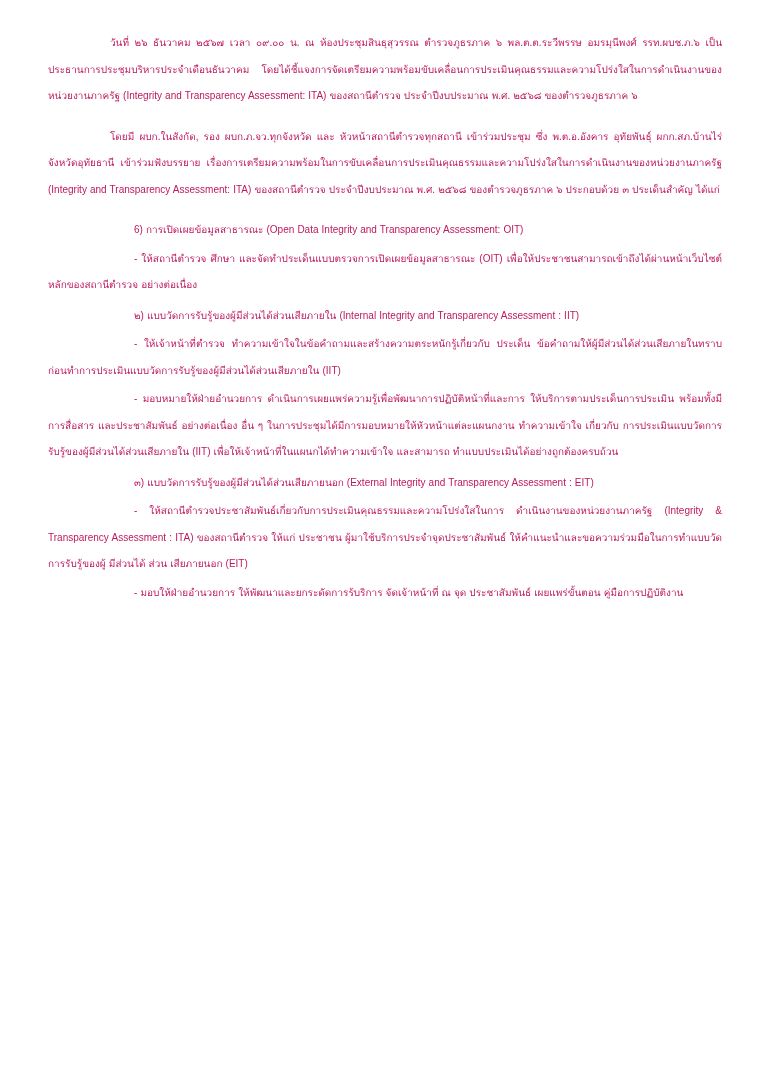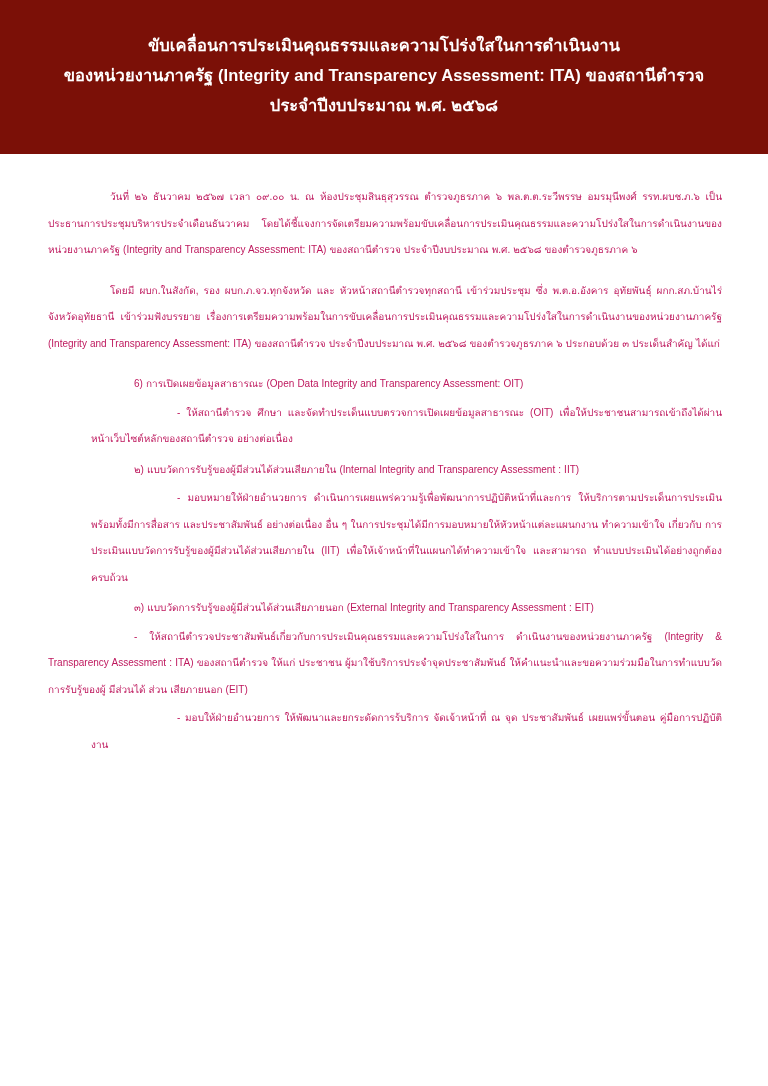--- a/index.html
+++ b/index.html
@@ -54,54 +54,48 @@
 
   .para {
     font-size: 10px;
     line-height: 26.5px;
     text-align: justify;
     text-justify: inter-word;
     margin: 0 0 14px 0;
     color: #be185d;
     word-spacing: 0.3px;
   }
-  .para:last-child { margin-bottom: 0; margin-left: 43px; }
+  .para:last-child { margin-bottom: 0; }
 
   .para.indent { text-indent: 62px; }
   .para.indent-sub { text-indent: 86px; }
   .para.tight { margin-bottom: 2px; }
 
   .section-block { margin-bottom: 4px; }
 </style>
 </head>
 <body>
 
 <div class="page">
 
-  <header class="banner">
-    <h1 class="banner-title">
-      <span class="banner-line">ขับเคลื่อนการประเมินคุณธรรมและความโปร่งใสในการดำเนินงาน</span>
-      <span class="banner-line">ของหน่วยงานภาครัฐ (Integrity and Transparency Assessment: ITA) ของสถานีตำรวจ</span>
-      <span class="banner-line">ประจำปีงบประมาณ พ.ศ. ๒๕๖๘</span>
-    </h1>
-  </header>
 
   <main class="body-area">
 
     <p class="para indent">วันที่ ๒๖ ธันวาคม ๒๕๖๗ เวลา ๐๙.๐๐ น. ณ ห้องประชุมสินธุสุวรรณ ตำรวจภูธรภาค ๖  พล.ต.ต.ระวีพรรษ อมรมุนีพงศ์ รรท.ผบช.ภ.๖ เป็นประธานการประชุมบริหารประจำเดือนธันวาคม   โดยได้ชี้แจงการจัดเตรียมความพร้อมขับเคลื่อนการประเมินคุณธรรมและความโปร่งใสในการดำเนินงานของหน่วยงานภาครัฐ (Integrity and Transparency Assessment: ITA) ของสถานีตำรวจ ประจำปีงบประมาณ พ.ศ. ๒๕๖๘ ของตำรวจภูธรภาค ๖</p>
 
     <p class="para indent">โดยมี ผบก.ในสังกัด, รอง ผบก.ภ.จว.ทุกจังหวัด และ หัวหน้าสถานีตำรวจทุกสถานี เข้าร่วมประชุม ซึ่ง พ.ต.อ.อังคาร อุทัยพันธุ์ ผกก.สภ.บ้านไร่ จังหวัดอุทัยธานี เข้าร่วมฟังบรรยาย เรื่องการเตรียมความพร้อมในการขับเคลื่อนการประเมินคุณธรรมและความโปร่งใสในการดำเนินงานของหน่วยงานภาครัฐ (Integrity and Transparency Assessment: ITA) ของสถานีตำรวจ ประจำปีงบประมาณ พ.ศ. ๒๕๖๘ ของตำรวจภูธรภาค ๖ ประกอบด้วย ๓ ประเด็นสำคัญ ได้แก่</p>
 
     <div class="section-block">
       <p class="para indent-sub tight">6) การเปิดเผยข้อมูลสาธารณะ (Open Data Integrity and Transparency Assessment: OIT)</p>
       <p class="para indent-sub tight">- ให้สถานีตำรวจ ศึกษา และจัดทำประเด็นแบบตรวจการเปิดเผยข้อมูลสาธารณะ (OIT) เพื่อให้ประชาชนสามารถเข้าถึงได้ผ่านหน้าเว็บไซต์หลักของสถานีตำรวจ อย่างต่อเนื่อง</p>
     </div>
 
     <div class="section-block">
       <p class="para indent-sub tight">๒) แบบวัดการรับรู้ของผู้มีส่วนได้ส่วนเสียภายใน (Internal Integrity and Transparency Assessment : IIT)</p>
+      <p class="para indent-sub tight">- ให้เจ้าหน้าที่ตำรวจ ทำความเข้าใจในข้อคำถามและสร้างความตระหนักรู้เกี่ยวกับ ประเด็น ข้อคำถามให้ผู้มีส่วนได้ส่วนเสียภายในทราบ ก่อนทำการประเมินแบบวัดการรับรู้ของผู้มีส่วนได้ส่วนเสียภายใน (IIT)</p>
       <p class="para indent-sub tight">- มอบหมายให้ฝ่ายอำนวยการ ดำเนินการเผยแพร่ความรู้เพื่อพัฒนาการปฏิบัติหน้าที่และการ ให้บริการตามประเด็นการประเมิน พร้อมทั้งมีการสื่อสาร และประชาสัมพันธ์ อย่างต่อเนื่อง  อื่น ๆ ในการประชุมได้มีการมอบหมายให้หัวหน้าแต่ละแผนกงาน ทำความเข้าใจ เกี่ยวกับ การประเมินแบบวัดการรับรู้ของผู้มีส่วนได้ส่วนเสียภายใน (IIT) เพื่อให้เจ้าหน้าที่ในแผนกได้ทำความเข้าใจ และสามารถ ทำแบบประเมินได้อย่างถูกต้องครบถ้วน</p>
     </div>
 
     <div class="section-block">
       <p class="para indent-sub tight">๓) แบบวัดการรับรู้ของผู้มีส่วนได้ส่วนเสียภายนอก (External Integrity and Transparency Assessment : EIT)</p>
       <p class="para indent-sub tight">- ให้สถานีตำรวจประชาสัมพันธ์เกี่ยวกับการประเมินคุณธรรมและความโปร่งใสในการ ดำเนินงานของหน่วยงานภาครัฐ (Integrity &amp; Transparency Assessment : ITA) ของสถานีตำรวจ ให้แก่ ประชาชน ผู้มาใช้บริการประจำจุดประชาสัมพันธ์ ให้คำแนะนำและขอความร่วมมือในการทำแบบวัดการรับรู้ของผู้ มีส่วนได้ ส่วน เสียภายนอก (EIT)</p>
       <p class="para indent-sub tight">- มอบให้ฝ่ายอำนวยการ ให้พัฒนาและยกระดัดการร้บริการ จัดเจ้าหน้าที่ ณ จุด ประชาสัมพันธ์ เผยแพร่ขั้นตอน คู่มือการปฏิบัติงาน</p>
     </div>
 
   </main>

